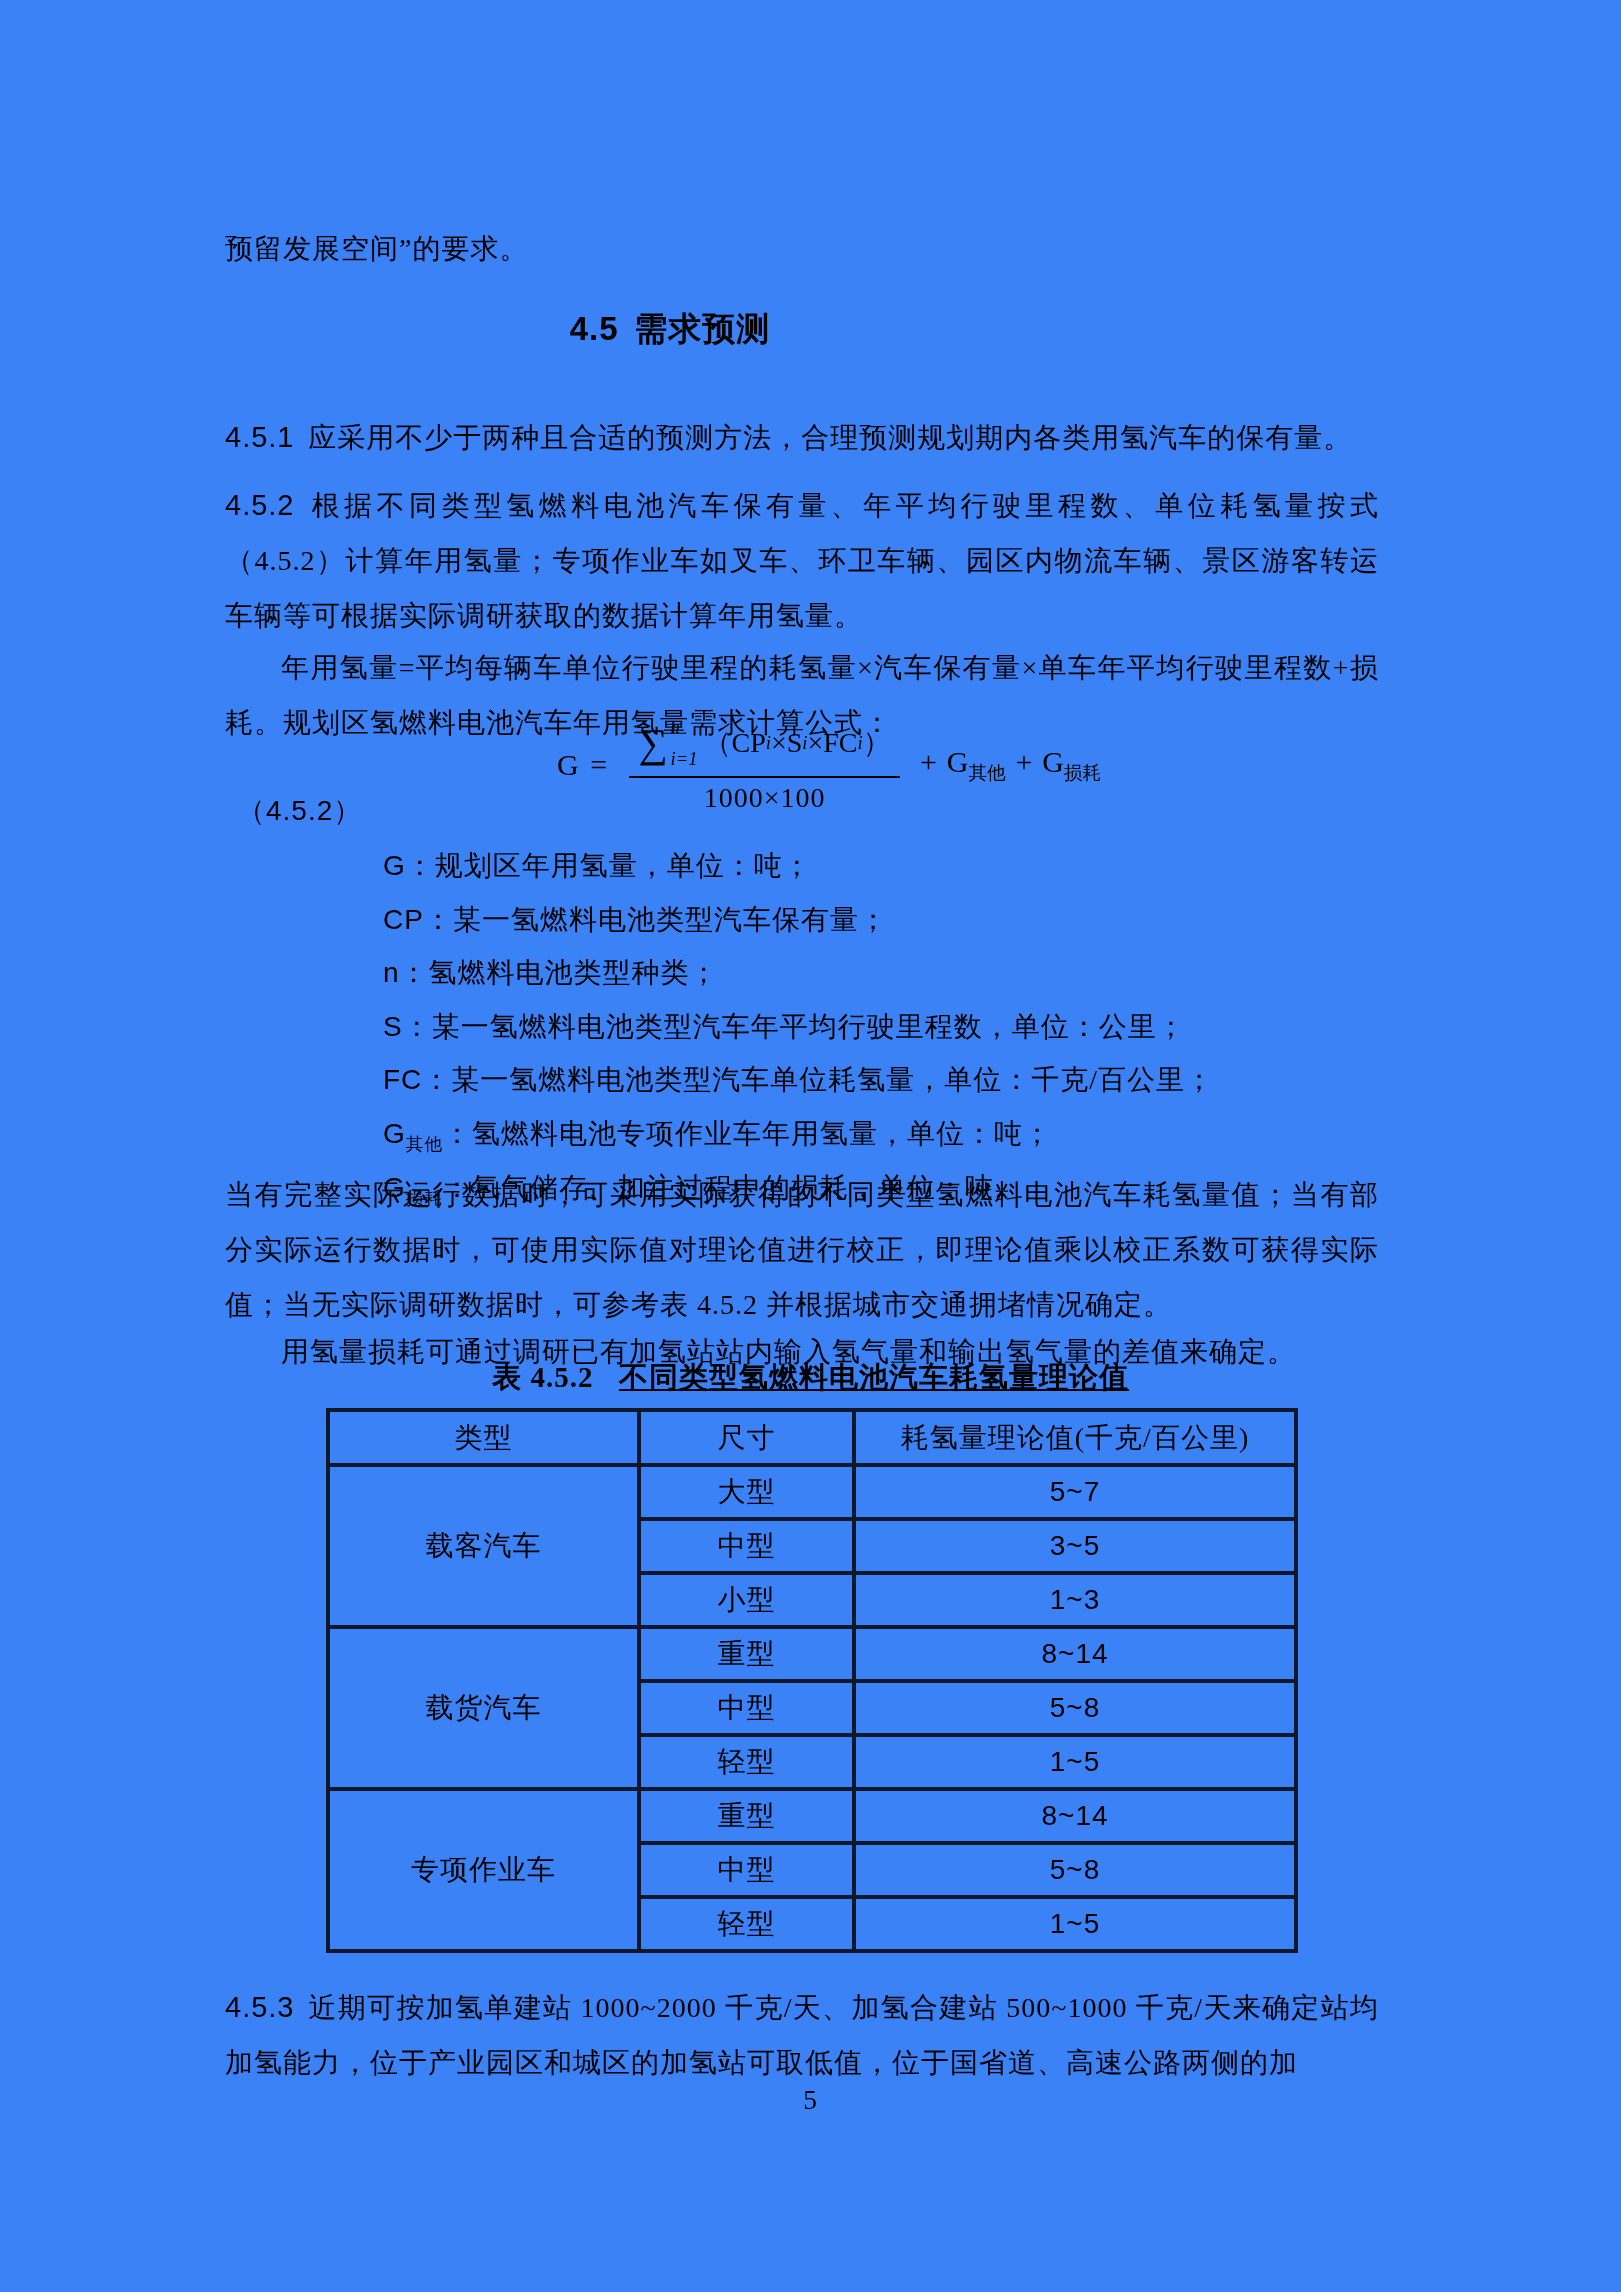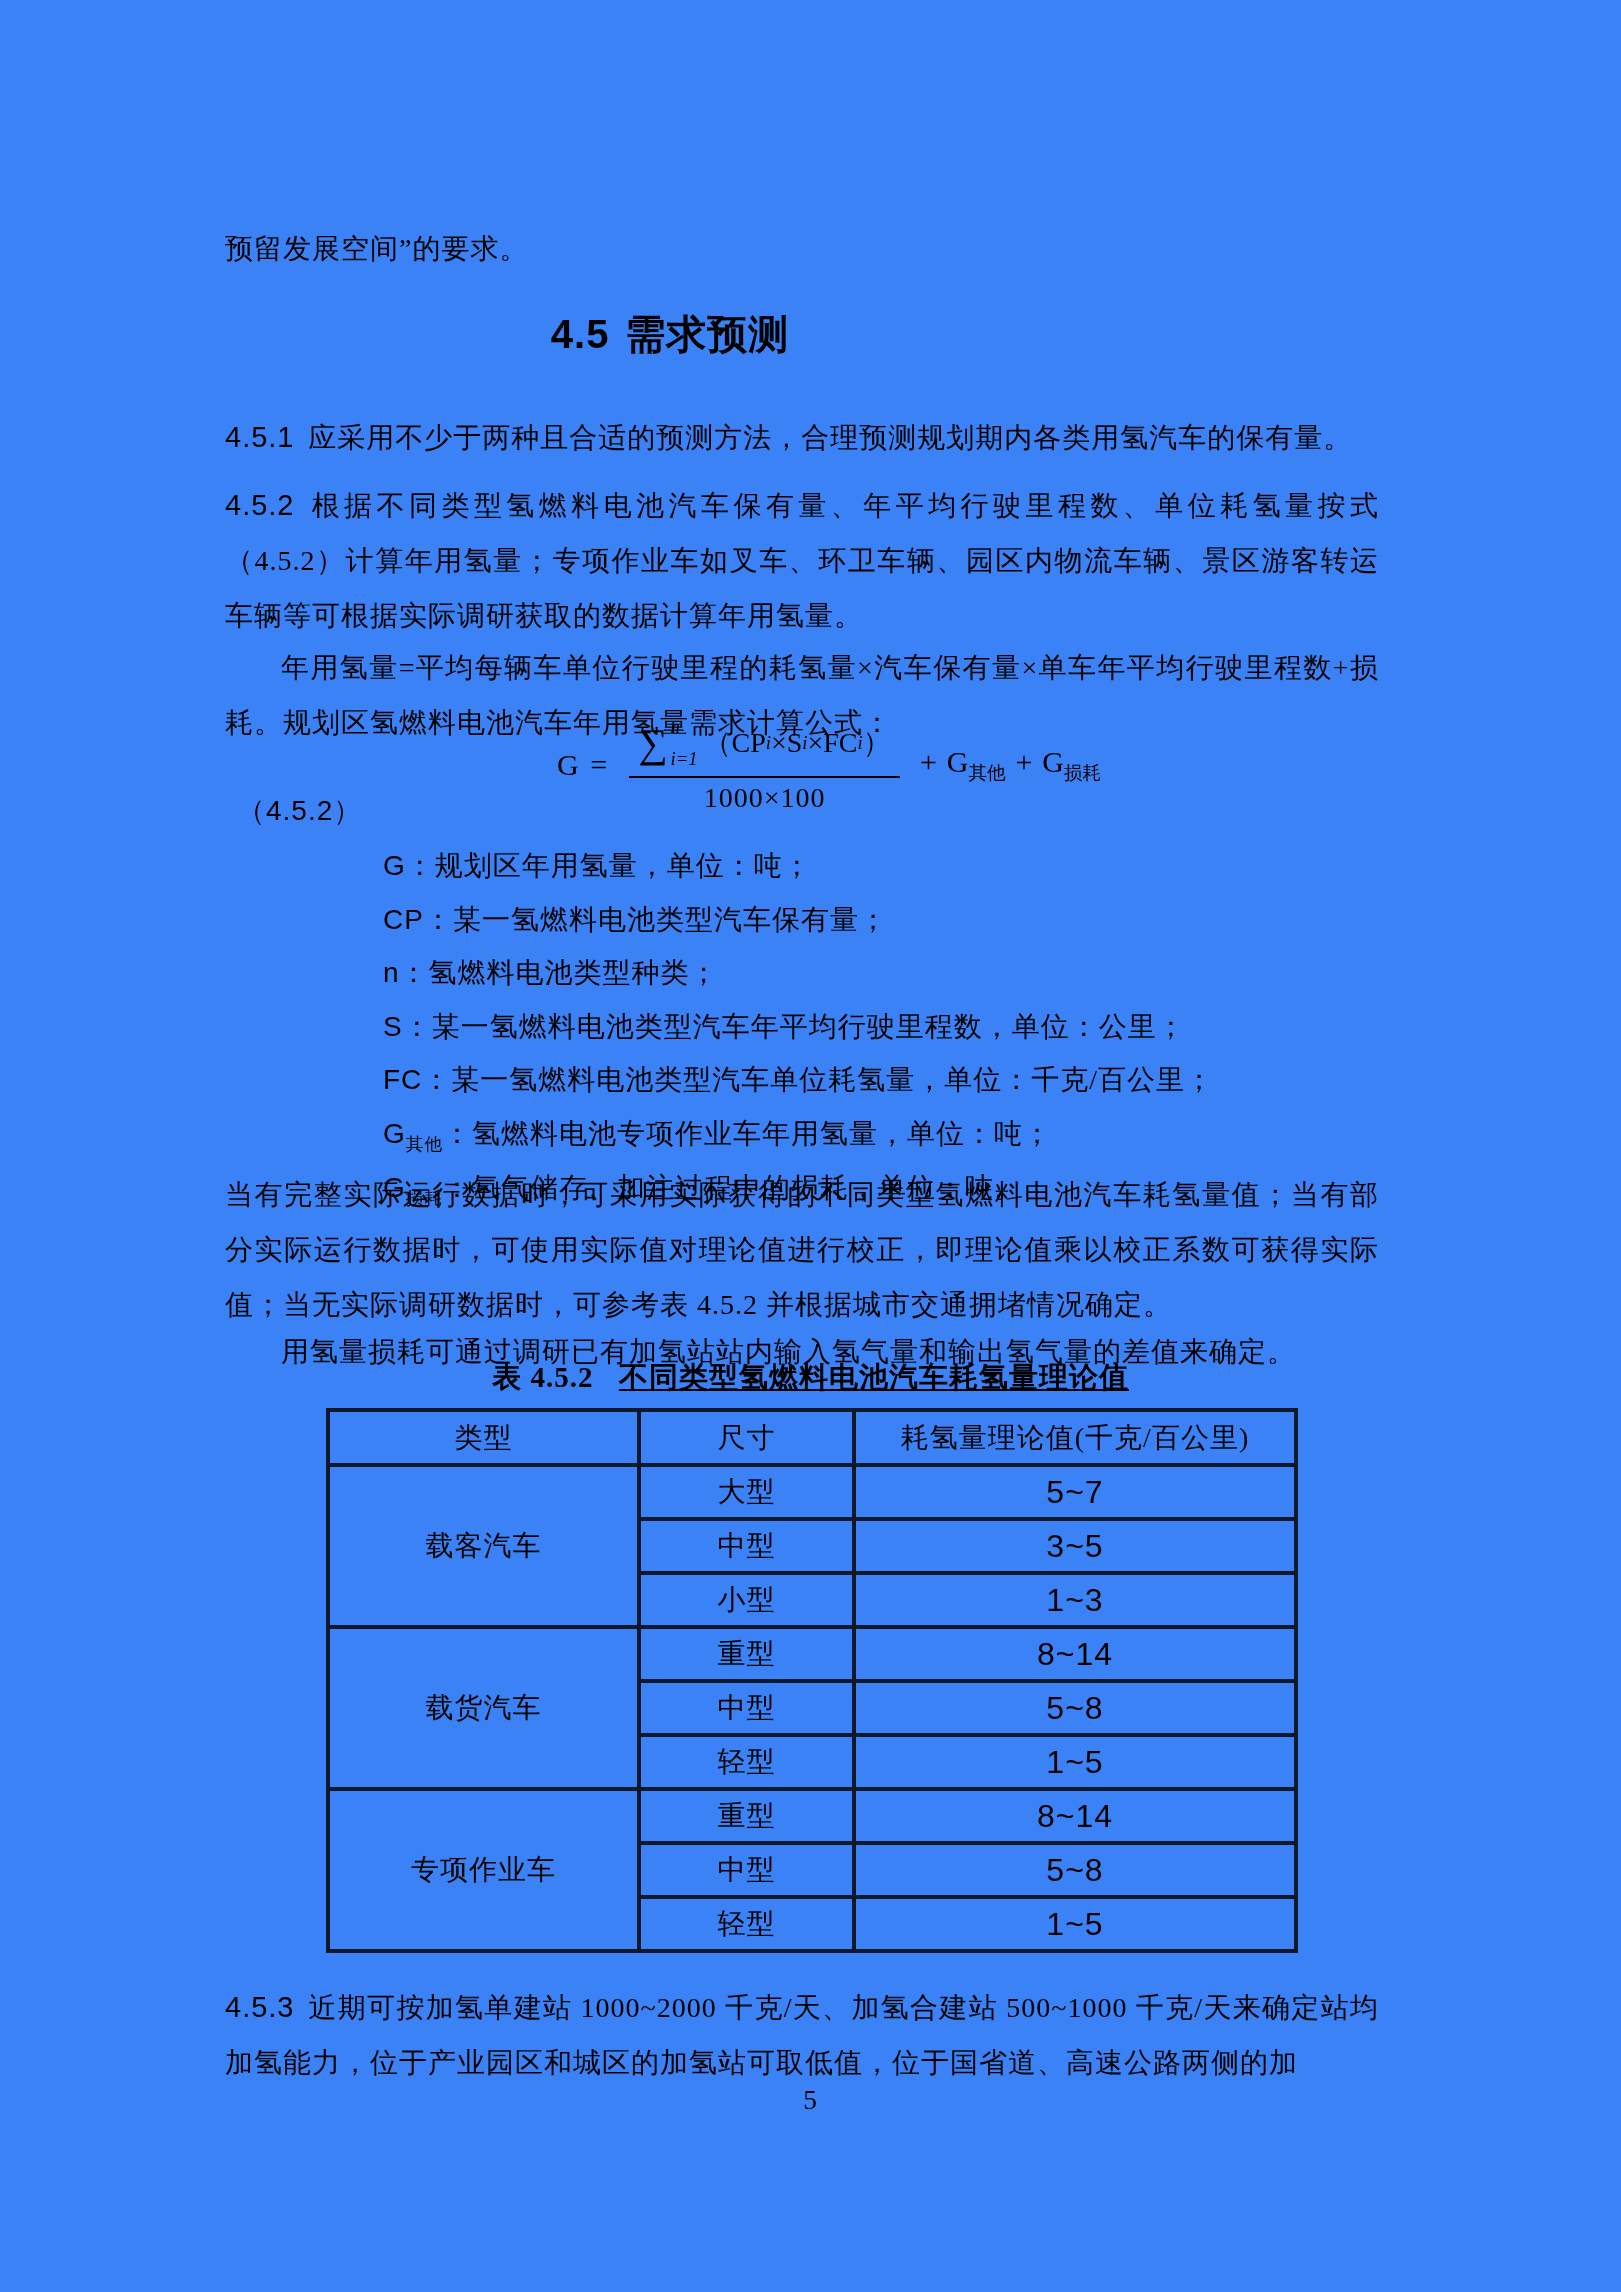--- a/index.html
+++ b/index.html
@@ -22,21 +22,21 @@
   .secnum {
     font-family:"Liberation Sans","DejaVu Sans",sans-serif;
     font-weight:normal; font-size:29px;
     margin-right:13.7px;
   }
   #intro { top:193px; text-align:left; }
   #heading {
     top:278px; left:0; width:1340px;
     text-align:center;
     font-family:"Liberation Sans","DejaVu Sans",sans-serif;
-    font-weight:bold; font-size:40px; line-height:47px;
+    font-weight:bold; font-size:33px; line-height:47px;
     letter-spacing:1px;
   }
   #heading .h-num { margin-right:15.7px; }
   #p451 { top:382px; }
   #p452 { top:450px; }
   #p-annual { top:612px; text-indent:2em; }
 
   
   #formula-row {
     position:absolute; top:721px; left:0; width:1621px; height:88px;
@@ -108,21 +108,21 @@
     text-align:center; vertical-align:middle;
     font-weight:normal;
     padding:0;
   }
   table.theory { border:2.9px solid #000; }
   table.theory thead tr { height:55px; }
   table.theory tbody tr { height:54px; }
   tbody.group > tr:first-child > td { border-top:2.9px solid #000; }
   td.val, table.theory .num-font {
     font-family:"Liberation Sans","DejaVu Sans",sans-serif;
-    font-weight:bold; font-size:32px;
+    font-weight:bold; font-size:28px;
   }
 
   #p453 { top:1952px; }
   #pagenum {
     top:2075px; left:0; width:1621px;
     text-align:center; font-size:27.4px; line-height:51px;
   }
 </style>
 </head>
 <body>

